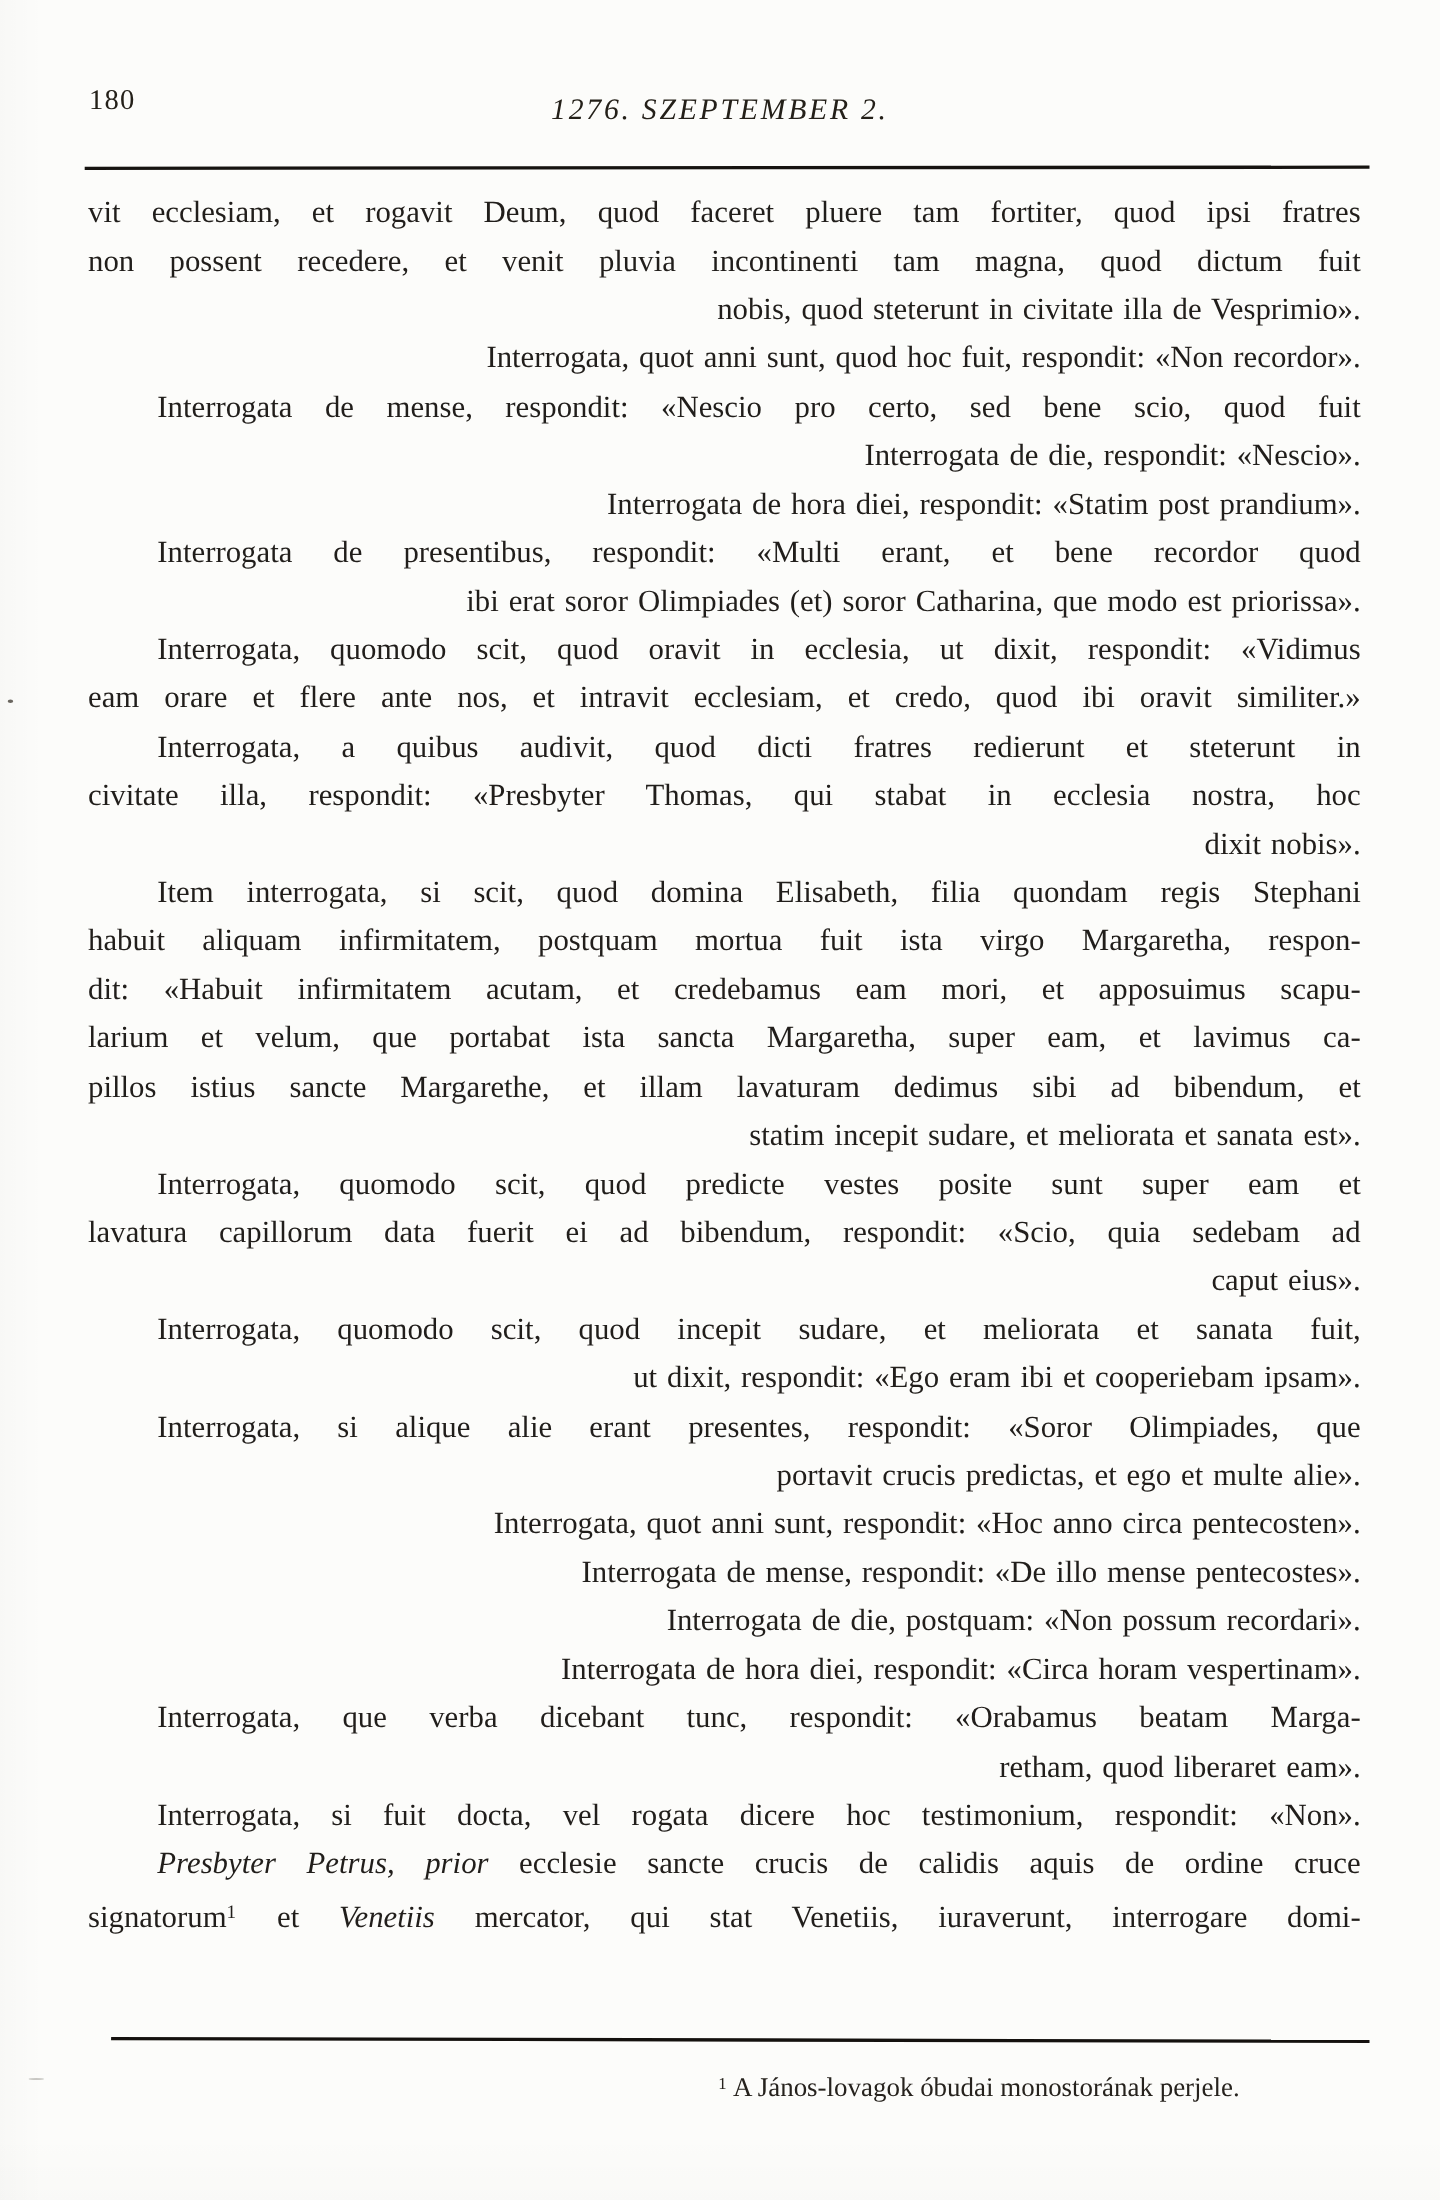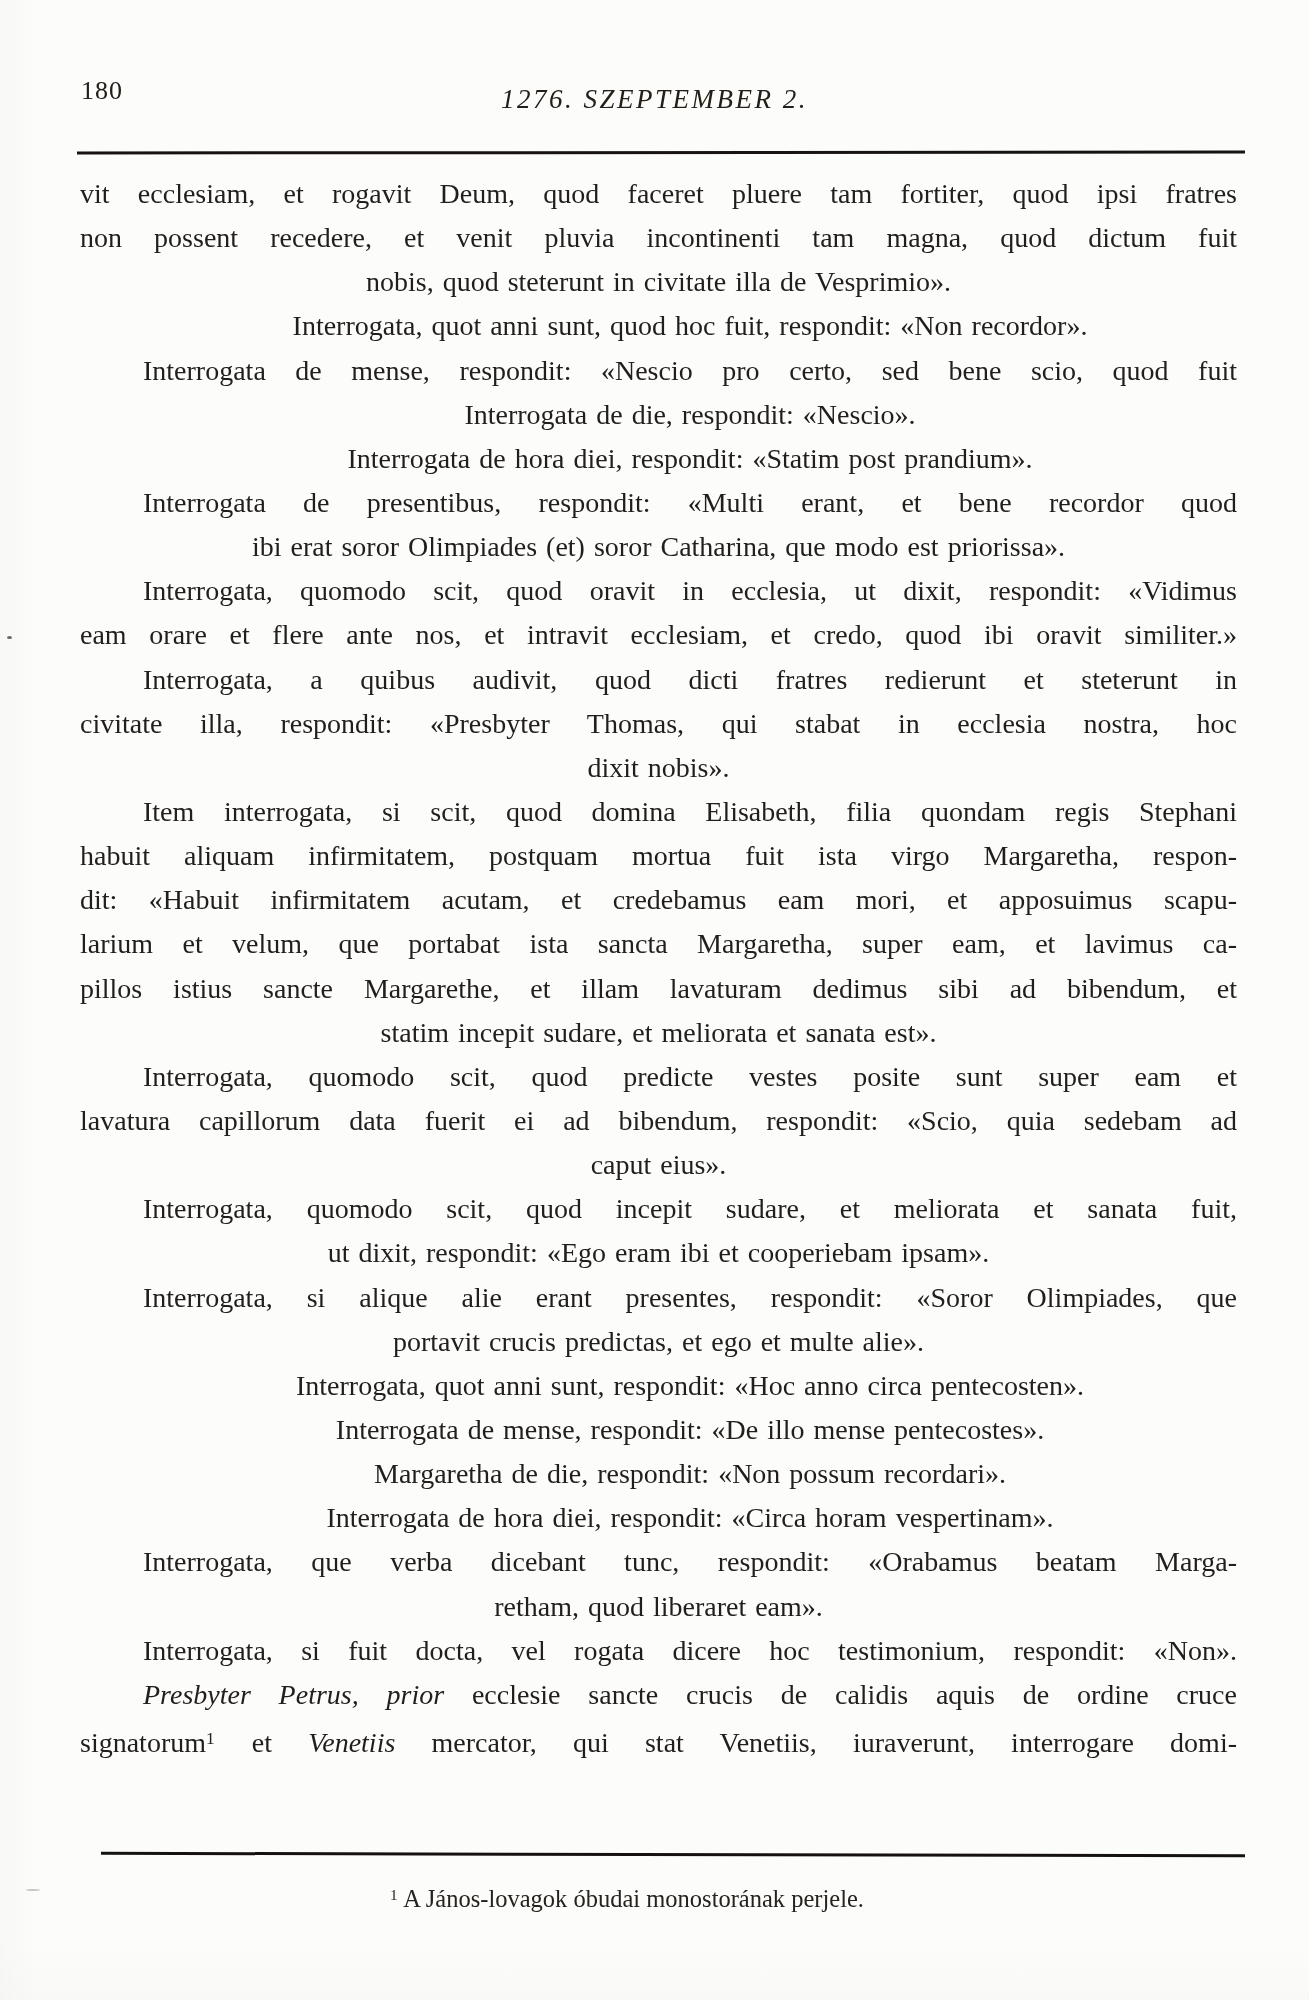--- a/index.html
+++ b/index.html
@@ -32,21 +32,21 @@
     background: #161310;
     transform: rotate(-0.05deg);
   }
   .text-block {
     position: absolute; top: 172px; left: 80px; width: 1157px;
     font-size: 28px; word-spacing: 2px;
   }
   .line {
     height: 44.15px; line-height: 44.15px;
     white-space: nowrap; 
-    text-align: center;
+    text-align: right;
   }
   .line.j {
     white-space: normal;
     text-align: justify;
     text-align-last: justify;
   }
   .line.ind { padding-left: 63px; }
   .it { font-style: italic; }
   .sup { font-size: 0.62em; vertical-align: 0.45em; letter-spacing: 1px; }
   .footnote-rule {
@@ -97,21 +97,21 @@
       <div class="line"><span>statim incepit sudare, et meliorata et sanata est».</span></div>
       <div class="line ind j"><span>Interrogata, quomodo scit, quod predicte vestes posite sunt super eam et</span></div>
       <div class="line j"><span>lavatura capillorum data fuerit ei ad bibendum, respondit: «Scio, quia sedebam ad</span></div>
       <div class="line"><span>caput eius».</span></div>
       <div class="line ind j"><span>Interrogata, quomodo scit, quod incepit sudare, et meliorata et sanata fuit,</span></div>
       <div class="line"><span>ut dixit, respondit: «Ego eram ibi et cooperiebam ipsam».</span></div>
       <div class="line ind j"><span>Interrogata, si alique alie erant presentes, respondit: «Soror Olimpiades, que</span></div>
       <div class="line"><span>portavit crucis predictas, et ego et multe alie».</span></div>
       <div class="line ind"><span>Interrogata, quot anni sunt, respondit: «Hoc anno circa pentecosten».</span></div>
       <div class="line ind"><span>Interrogata de mense, respondit: «De illo mense pentecostes».</span></div>
-      <div class="line ind"><span>Margaretha de die, respondit: «Non possum recordari».</span></div>
+      <div class="line ind"><span>Interrogata de die, postquam: «Non possum recordari».</span></div>
       <div class="line ind"><span>Interrogata de hora diei, respondit: «Circa horam vespertinam».</span></div>
       <div class="line ind j"><span>Interrogata, que verba dicebant tunc, respondit: «Orabamus beatam Marga-</span></div>
       <div class="line"><span>retham, quod liberaret eam».</span></div>
       <div class="line ind j"><span>Interrogata, si fuit docta, vel rogata dicere hoc testimonium, respondit: «Non».</span></div>
       <div class="line ind j"><span class="it">Presbyter Petrus, prior</span><span> ecclesie sancte crucis de calidis aquis de ordine cruce</span></div>
       <div class="line j"><span>signatorum</span><span class="sup">1</span><span> et </span><span class="it">Venetiis</span><span> mercator, qui stat Venetiis, iuraverunt, interrogare domi-</span></div>
     </div>
 
   <div class="footnote-rule"></div>
 

